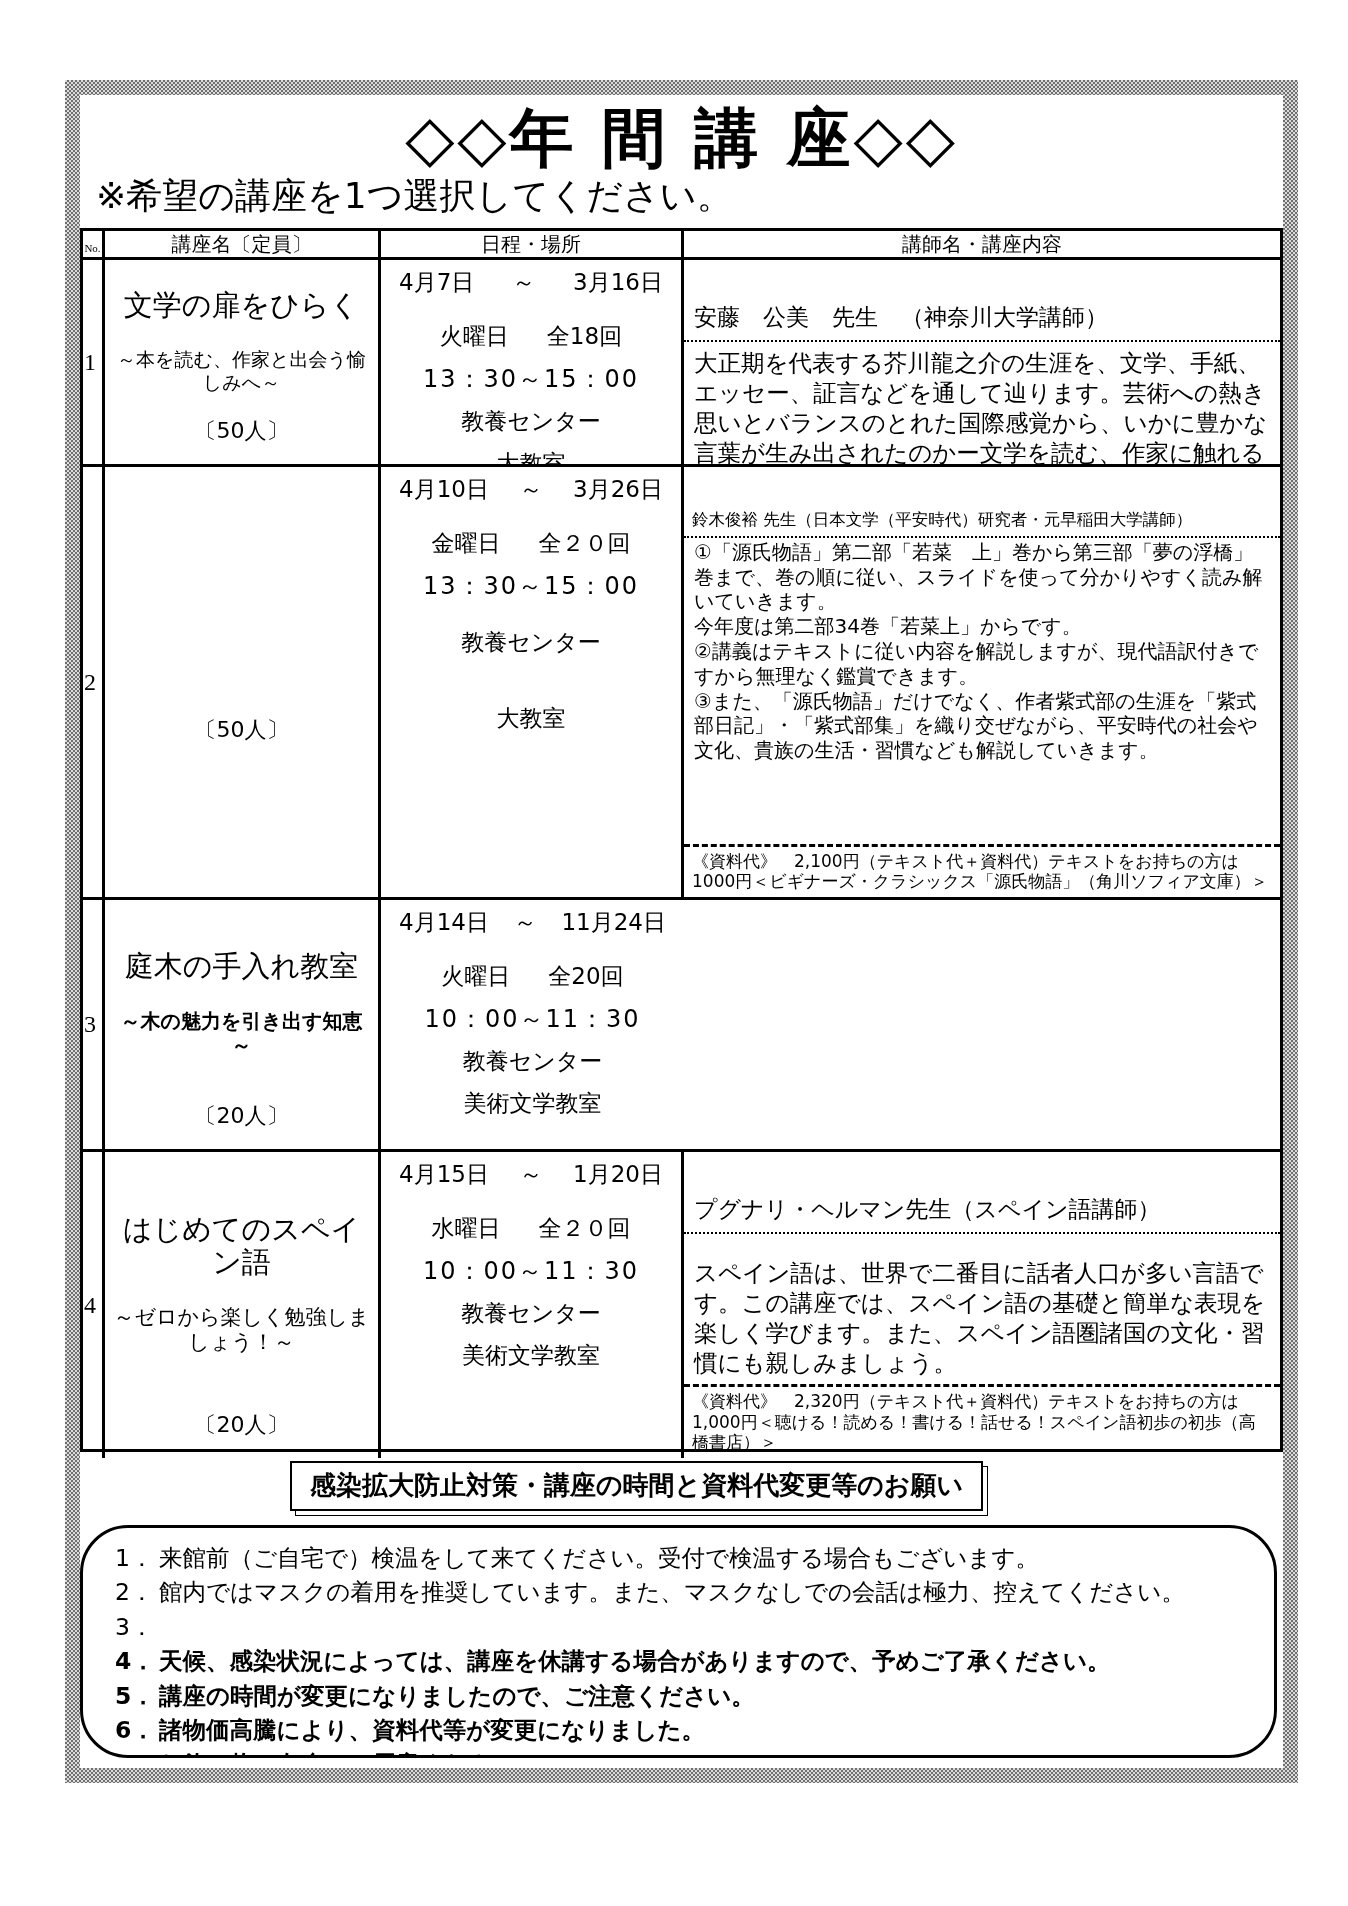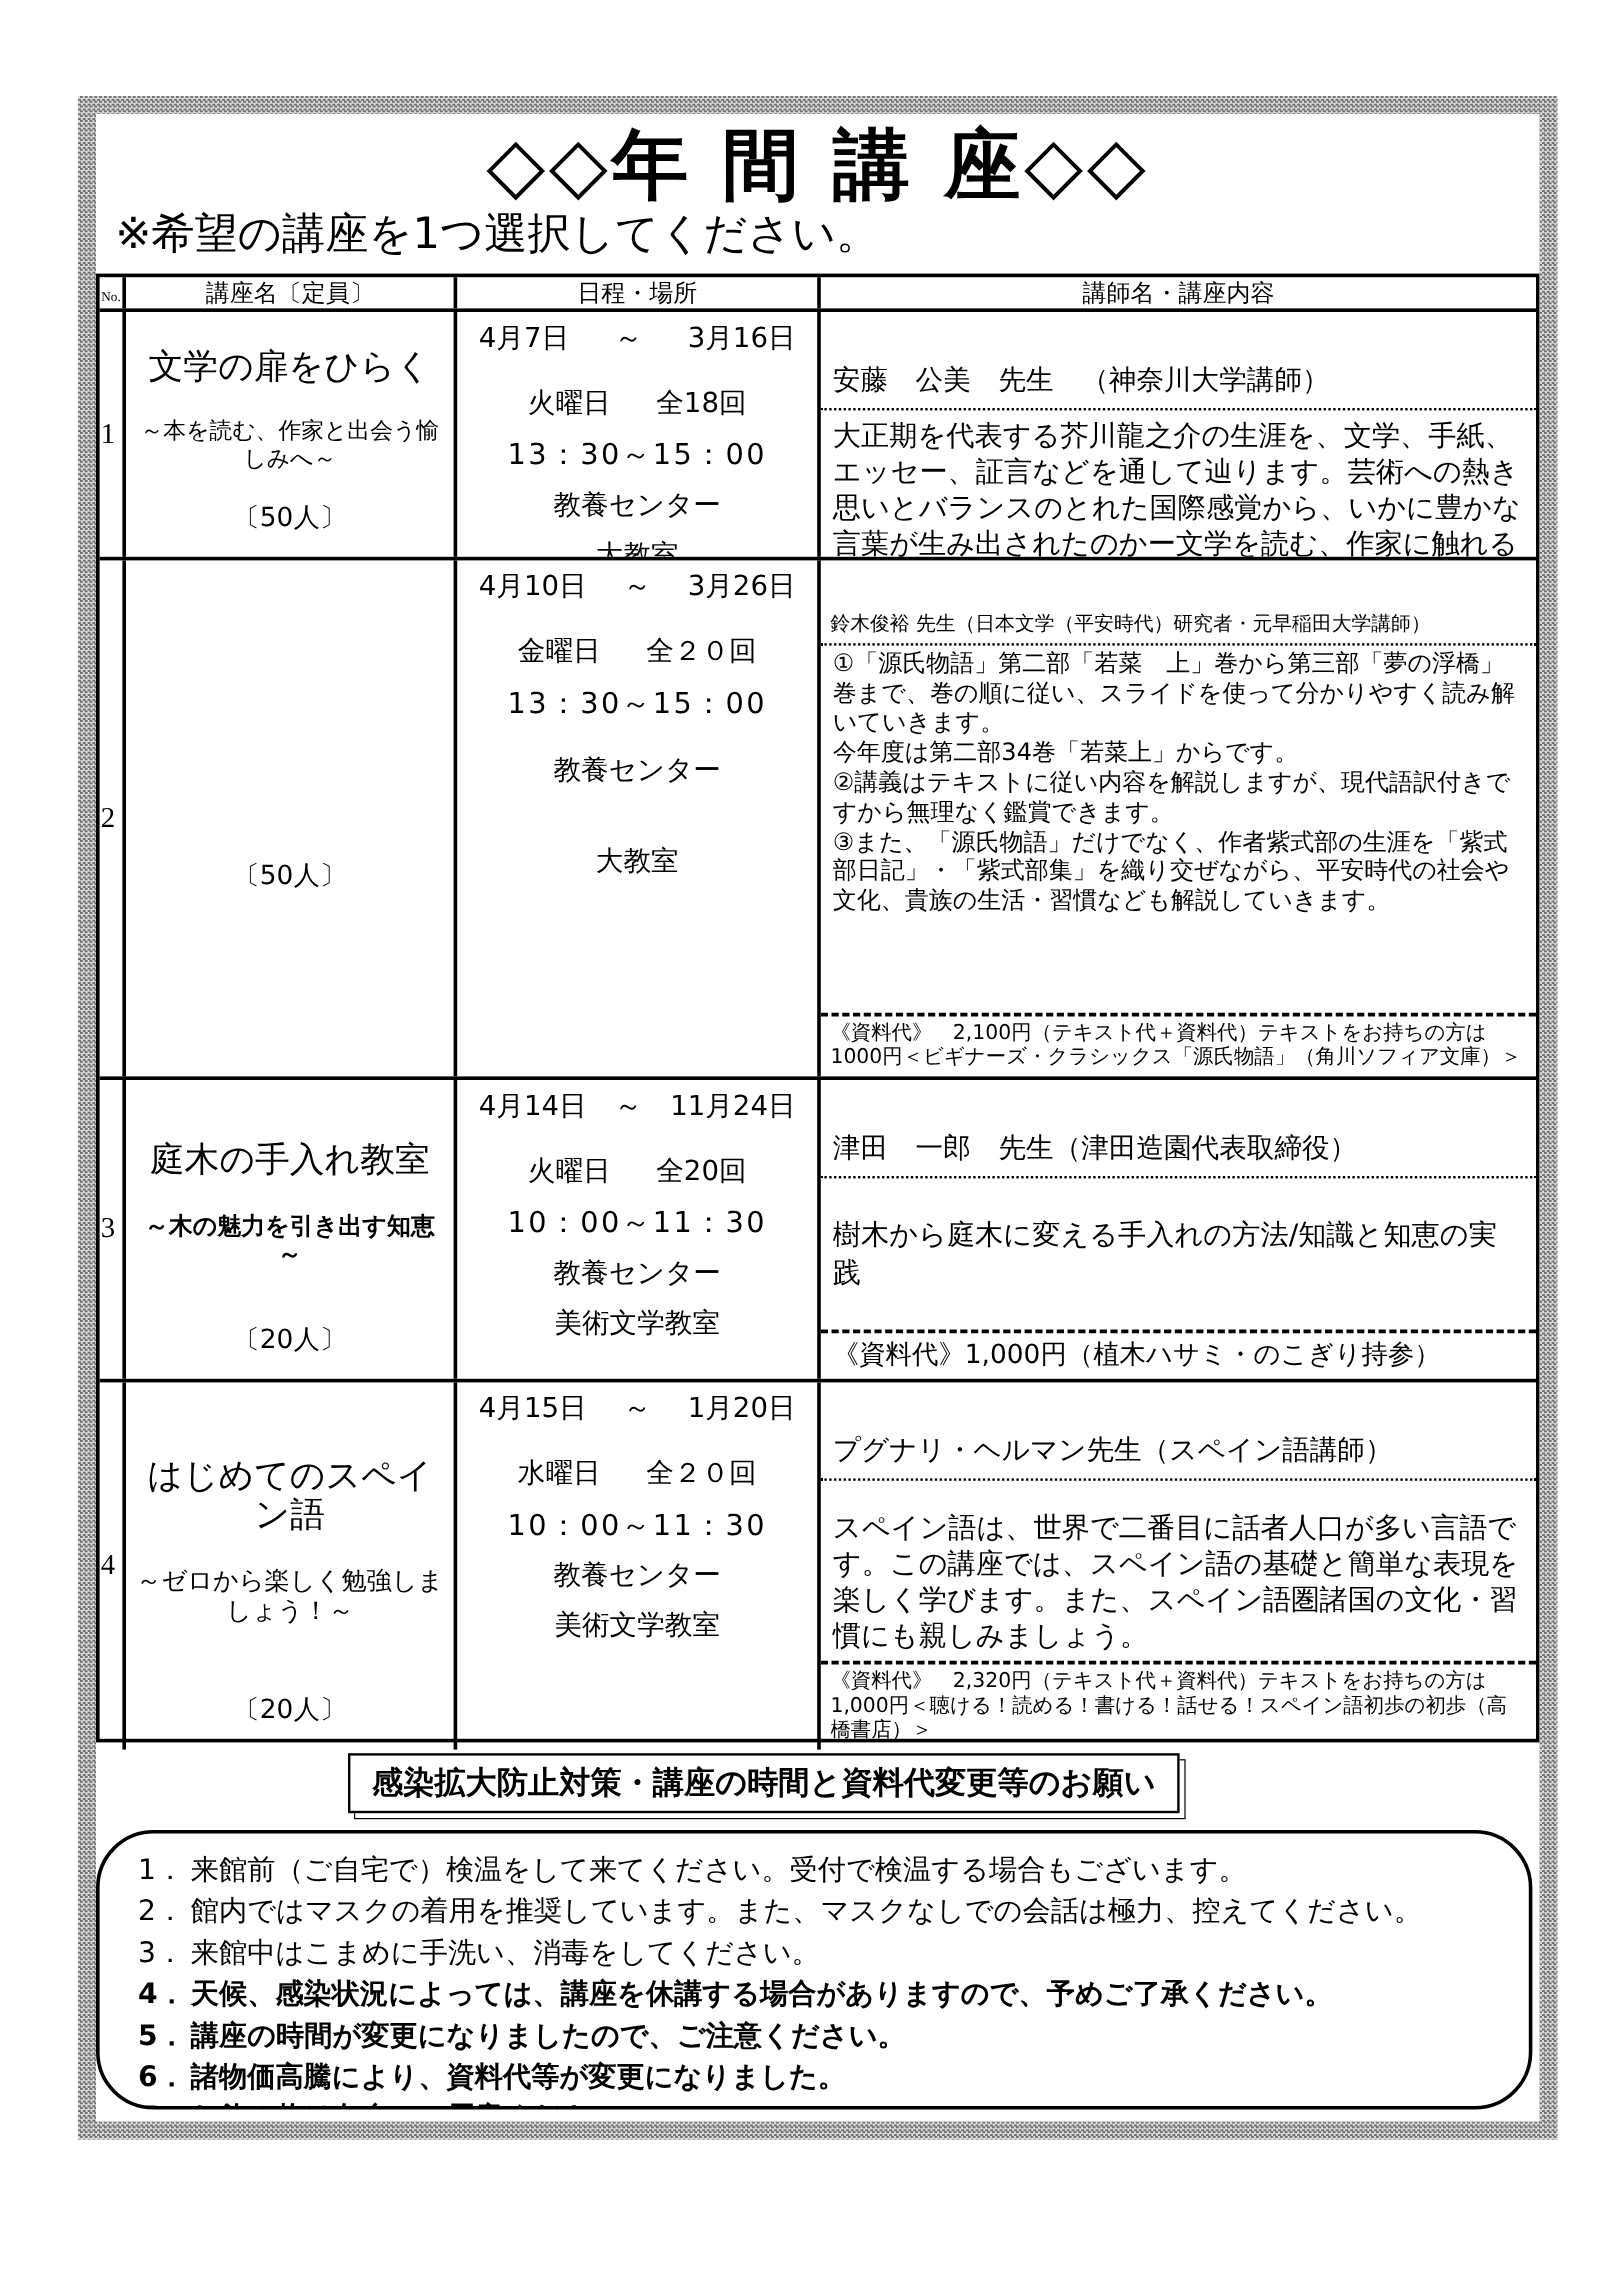--- a/index.html
+++ b/index.html
@@ -231,25 +231,20 @@
             <span>11月24日</span>
           </div>
           <div class="sch-line sch-week">
             <span>火曜日</span>
             <span>全20回</span>
           </div>
           <div class="sch-line sch-time">10：00～11：30</div>
           <div class="sch-line sch-loc">教養センター</div>
           <div class="sch-line sch-room">美術文学教室</div>
         </div>
-        <div class="c c-inst inst-cell">
-          <div class="inst-name">津田　一郎　先生（津田造園代表取締役）</div>
-          <div class="desc vcenter">樹木から庭木に変える手入れの方法/知識と知恵の実践</div>
-          <div class="fee">《資料代》1,000円（植木ハサミ・のこぎり持参）</div>
-        </div>
       </div>
 
       <div class="ct-row r4">
         <div class="c c-no">
             <span class="rownum">4</span>
           </div>
         <div class="c c-name name-cell">
           <div class="name-center">
             <div class="course-name">はじめてのスペイン語</div>
             <div class="course-sub" style="font-size:21px">～ゼロから楽しく勉強しましょう！～</div>
@@ -285,21 +280,20 @@
       <div class="n-item">
         <span class="n-num">1．</span>
         <span>来館前（ご自宅で）検温をして来てください。受付で検温する場合もございます。</span>
       </div>
       <div class="n-item">
         <span class="n-num">2．</span>
         <span>館内ではマスクの着用を推奨しています。また、マスクなしでの会話は極力、控えてください。</span>
       </div>
       <div class="n-item">
         <span class="n-num">3．</span>
-        <span>来館中はこまめに手洗い、消毒をしてください。</span>
       </div>
       <div class="n-item bold">
         <span class="n-num">4．</span>
         <span>天候、感染状況によっては、講座を休講する場合がありますので、予めご了承ください。</span>
       </div>
       <div class="n-item bold">
         <span class="n-num">5．</span>
         <span>講座の時間が変更になりましたので、ご注意ください。</span>
       </div>
       <div class="n-item bold">

